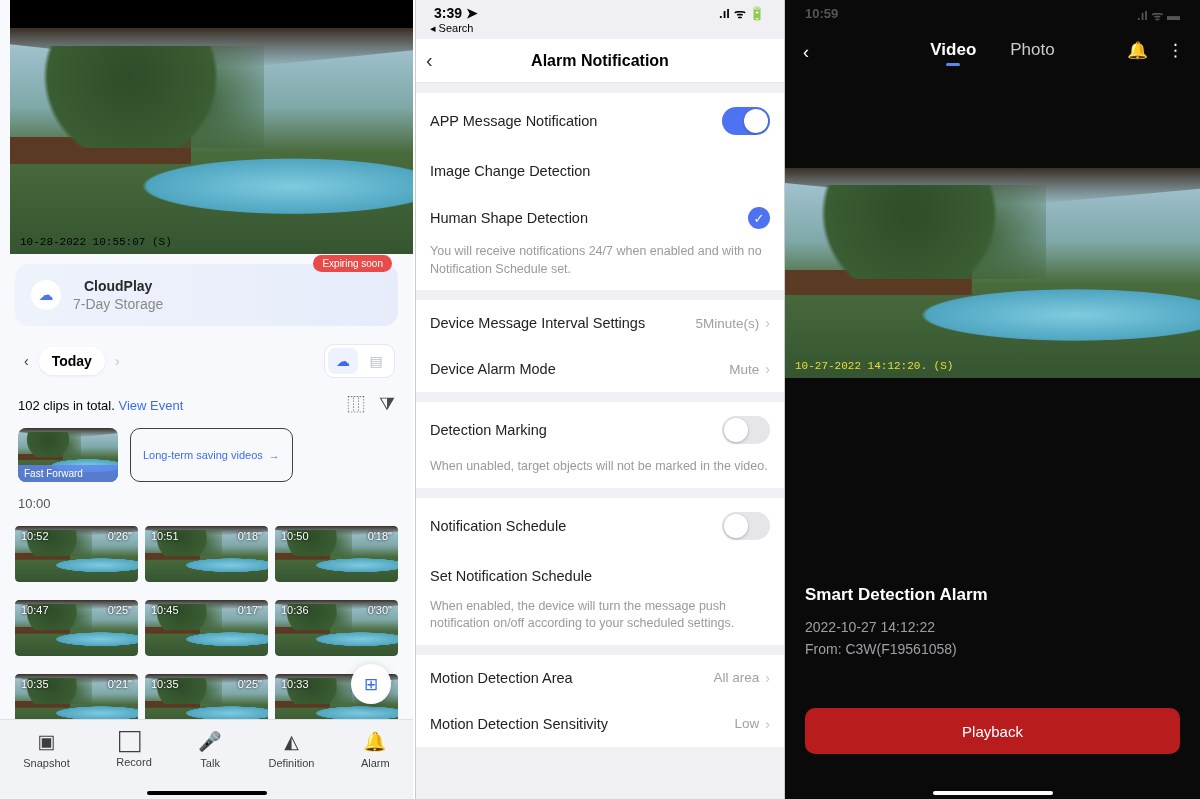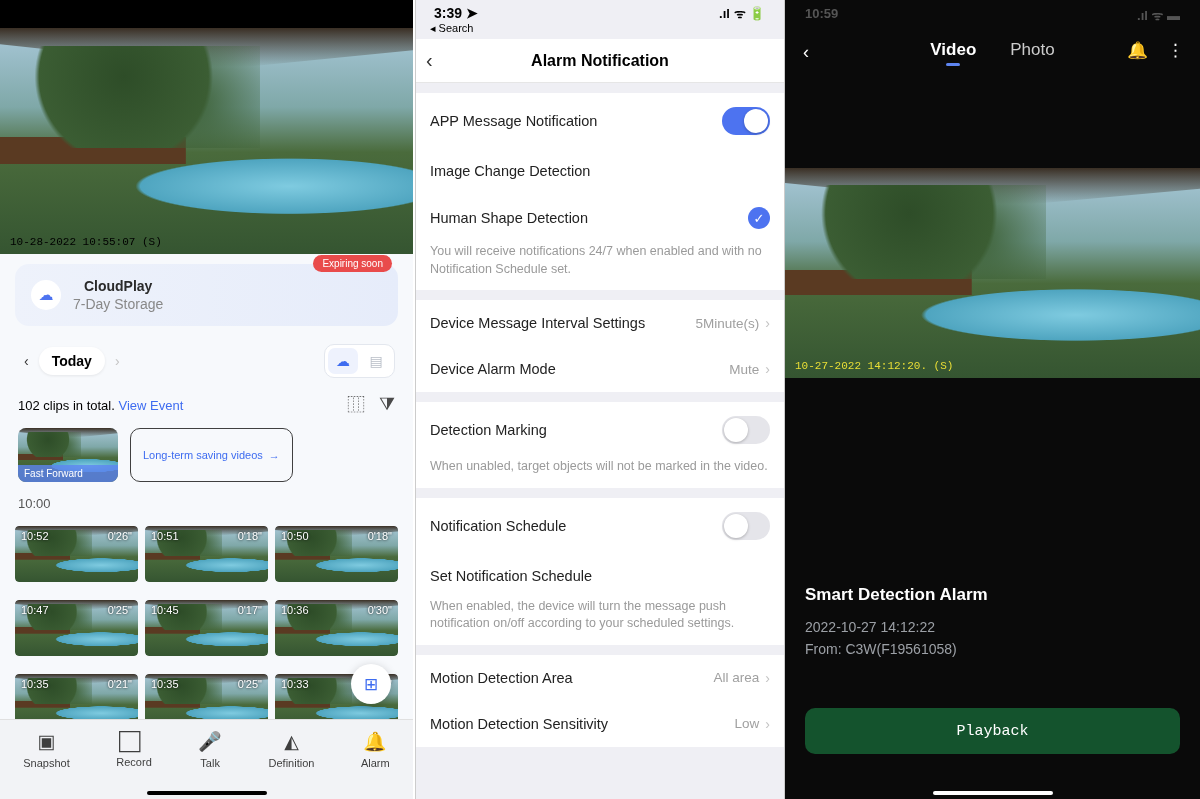--- a/index.html
+++ b/index.html
@@ -32,21 +32,21 @@
   .cam .ceiling { position:absolute; left:0; top:0; width:100%; height:18%;
     background: linear-gradient(180deg,#3a2f24 0%, transparent 95%);
     clip-path: polygon(0 0,100% 0,100% 55%,55% 100%,0 40%); }
   .cam .ts {
     position:absolute; bottom:6px; left:10px;
     font-family: "Courier New", monospace; font-size:11px; color:#000;
   }
   .cam.dark .ts { color:#eadf36; }
 
   
-  .p1-hero { background:#7f1d1d; }
+  .p1-hero { background:#7f1d1d;margin-left:10px; }
   .p1-hero .cam { border-radius:0; height:226px; }
   .p1-hero .notch {height:28px; background:#000;}
   .cloud-card {
     margin:10px 15px 0; padding:14px 16px; border-radius:14px;
     background:linear-gradient(92deg,#eef2fb 0%,#e6ecfa 100%);
     display:flex; align-items:center; position:relative;
   }
   .cloud-ic{width:30px;height:30px;border-radius:50%;background:#fff;display:flex;align-items:center;justify-content:center;margin-right:12px;color:#4d73f0;font-size:15px;}
   .cloud-title{font-weight:600;font-size:14px;color:#2a2a2a;text-align:center;}
   .cloud-sub{font-size:14px;color:#888;margin-top:2px;}
@@ -107,21 +107,21 @@
   .p3-back{position:absolute;left:18px;top:12px;font-size:18px;}
   .p3-tab{font-size:17px;color:#ccc;position:relative;padding-bottom:4px;}
   .p3-tab.active{color:#fff;font-weight:600;}
   .p3-tab.active::after{content:"";position:absolute;bottom:-2px;left:35%;width:30%;height:3px;background:#5e85f1;border-radius:2px;}
   .p3-acts{position:absolute;right:16px;top:10px;display:flex;gap:18px;font-size:17px;}
   .p3-hero{height:210px; margin-top:90px;}
   .p3-hero .cam{height:100%;border-radius:0;}
   .p3-info{padding:26px 20px;position:absolute;bottom:110px;left:0;right:0;}
   .p3-info h3{font-size:17px;font-weight:600;margin-bottom:14px;}
   .p3-info .line{font-size:14px;color:#9ca0a6;margin-bottom:6px;}
-  .p3-cta{position:absolute;bottom:45px;left:20px;right:20px;height:46px;border-radius:10px;background:#14532d;color:#fff;display:flex;align-items:center;justify-content:center;font-size:15px;font-weight:500;font-family:Liberation Mono, monospace;}
+  .p3-cta{position:absolute;bottom:45px;left:20px;right:20px;height:46px;border-radius:10px;background:#b91c1c;color:#fff;display:flex;align-items:center;justify-content:center;font-size:15px;font-weight:500;}
 </style>
 </head>
 <body>
 
 <div class="phone phone1">
   <div class="p1-hero">
     <div class="notch"></div>
     <div class="cam">
       <div class="ceiling"></div>
       <div class="ts">10-28-2022 10:55:07 (S)</div>

